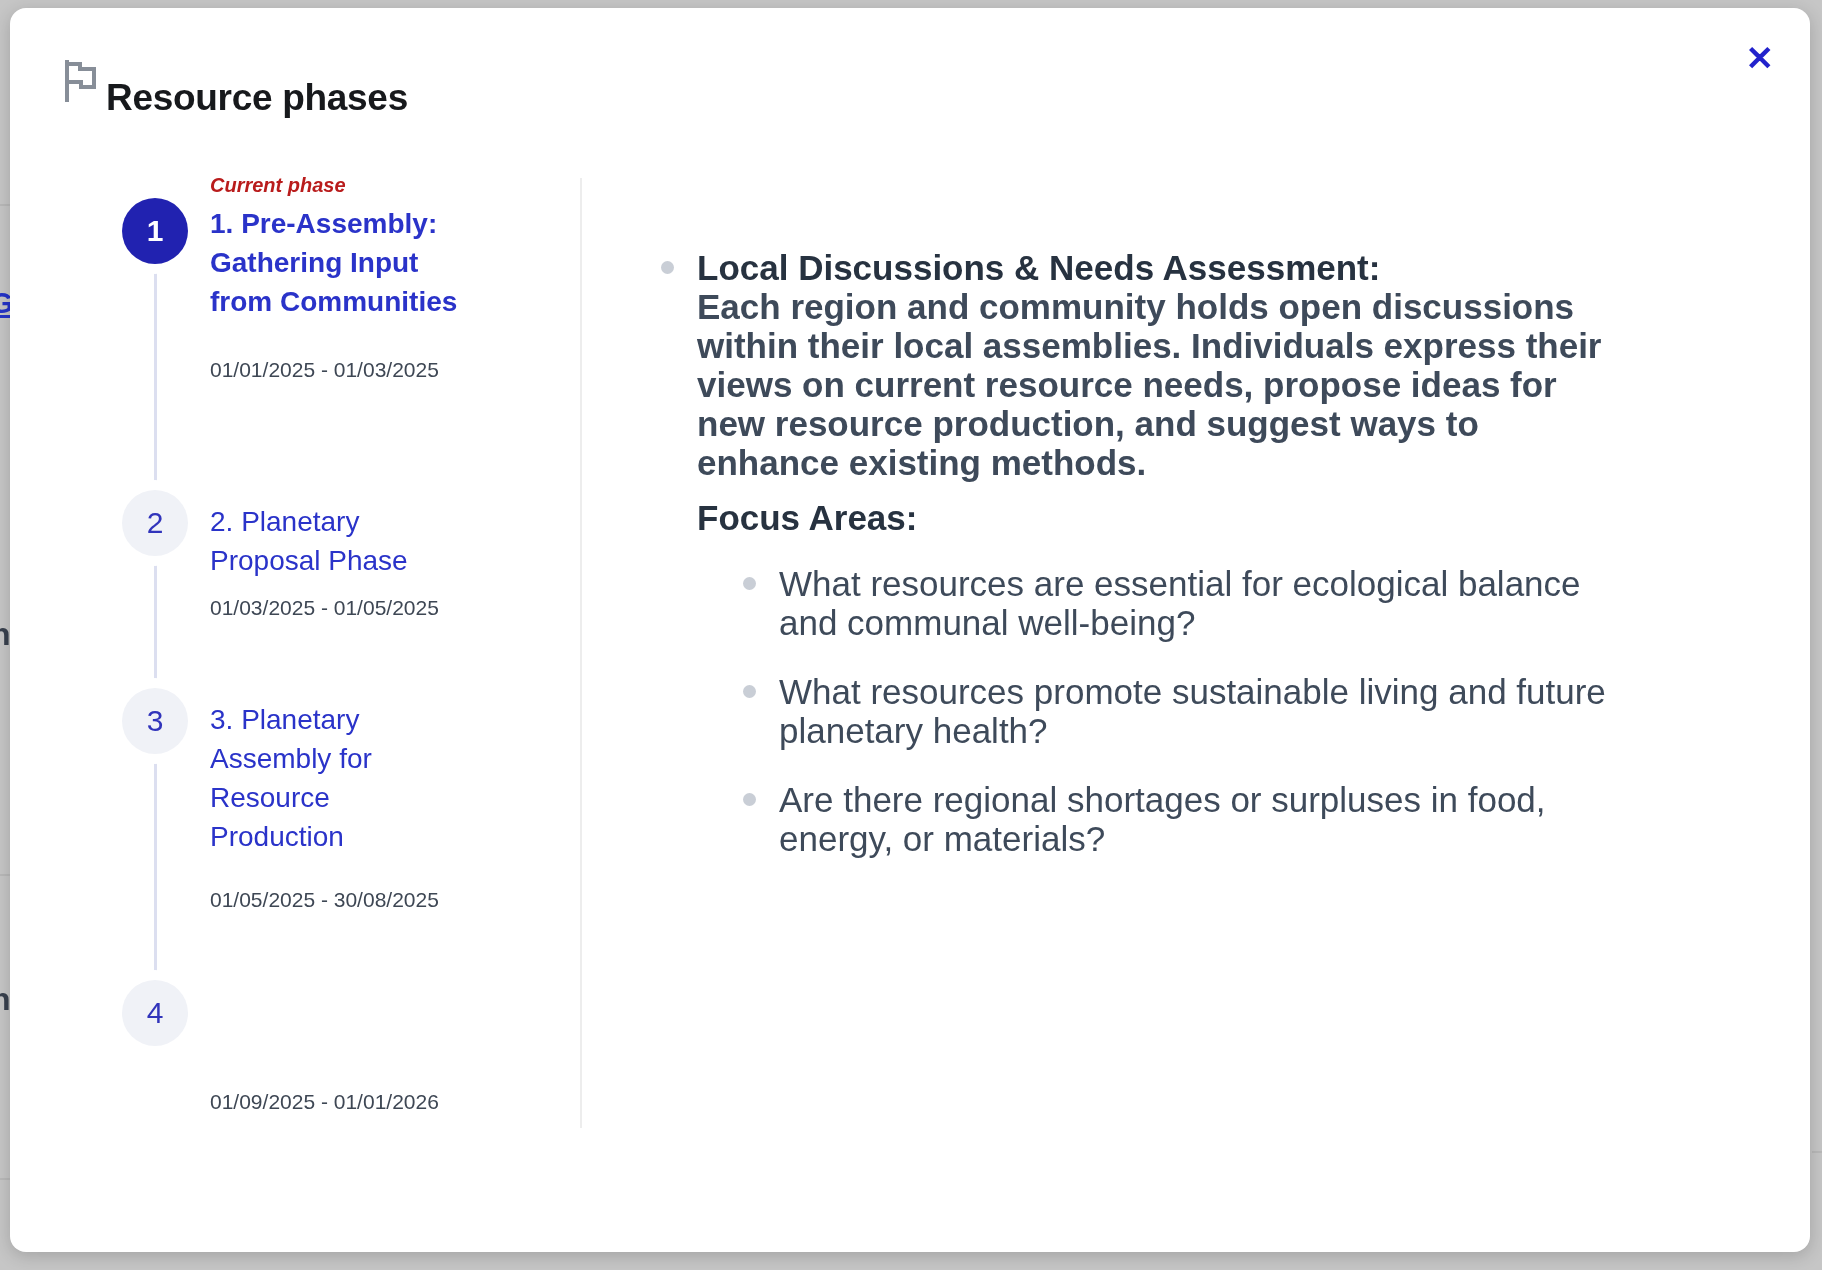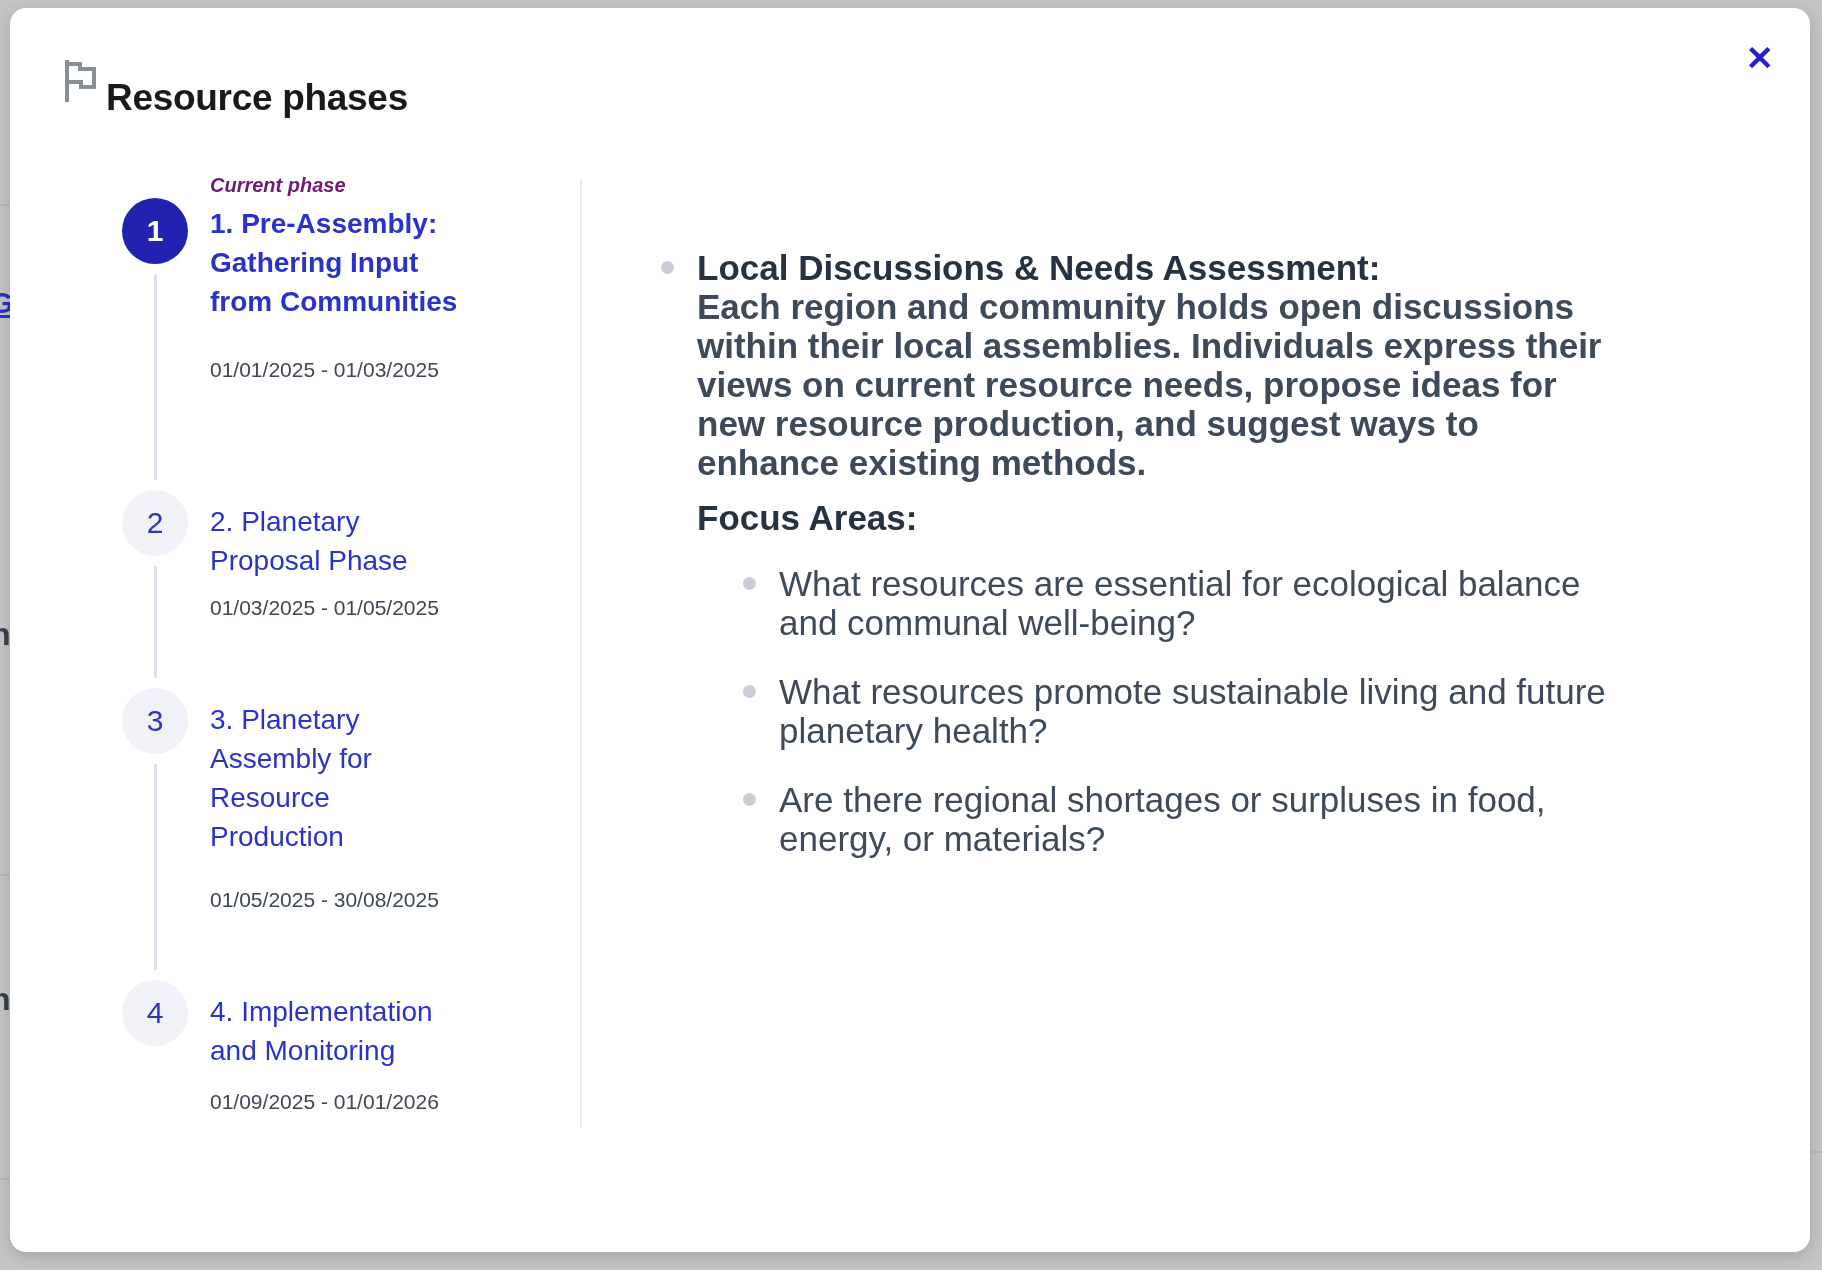--- a/index.html
+++ b/index.html
@@ -24,21 +24,21 @@
 
   
   .connector{position:absolute;left:144px;top:200px;width:3px;height:805px;background:#dcdff0;}
   .step-circle{position:absolute;left:112px;width:66px;height:66px;border-radius:50%;
     display:flex;align-items:center;justify-content:center;font-size:30px;
     box-shadow:0 0 0 10px #ffffff;cursor:pointer;}
   .step-circle.current{background:#2122b0;color:#ffffff;font-weight:600;}
   .step-circle.upcoming{background:#f0f2f7;color:#3134bb;font-weight:500;}
 
   .current-label{position:absolute;left:200px;top:166px;font-size:20px;font-style:italic;
-    font-weight:700;color:#701a75;}
+    font-weight:700;color:#b91c1c;}
   .phase-title{position:absolute;left:200px;width:250px;font-size:28px;line-height:39px;
     color:#2a33c9;cursor:pointer;text-decoration:none;display:block;}
   .phase-title.bold{font-weight:700;}
   .phase-dates{position:absolute;left:200px;font-size:21px;color:#3e4754;white-space:nowrap;}
 
   .divider{position:absolute;left:570px;top:170px;width:2px;height:950px;background:#ededed;}
 
   
   .details{position:absolute;left:649px;top:240px;width:950px;color:#3e4a5a;
     font-size:35px;line-height:39px;}
@@ -91,21 +91,20 @@
 
   <div class="step-circle upcoming" style="top:680px;">
     <span>3</span>
   </div>
   <a class="phase-title" style="top:692px;">3. Planetary Assembly for Resource Production</a>
   <div class="phase-dates" style="top:880px;">01/05/2025 - 30/08/2025</div>
 
   <div class="step-circle upcoming" style="top:972px;">
     <span>4</span>
   </div>
-  <a class="phase-title" style="top:984px;">4. Implementation and Monitoring</a>
   <div class="phase-dates" style="top:1082px;">01/09/2025 - 01/01/2026</div>
 
   <div class="divider"></div>
 
   <div class="details">
     <div class="lead-item">
       <span class="bullet-dot"></span>
       <div class="lead-heading">Local Discussions &amp; Needs Assessment:</div>
       <div class="lead-body">Each region and community holds open discussions within their local assemblies. Individuals express their views on current resource needs, propose ideas for new resource production, and suggest ways to enhance existing methods.</div>
       <div class="focus-label">Focus Areas:</div>

